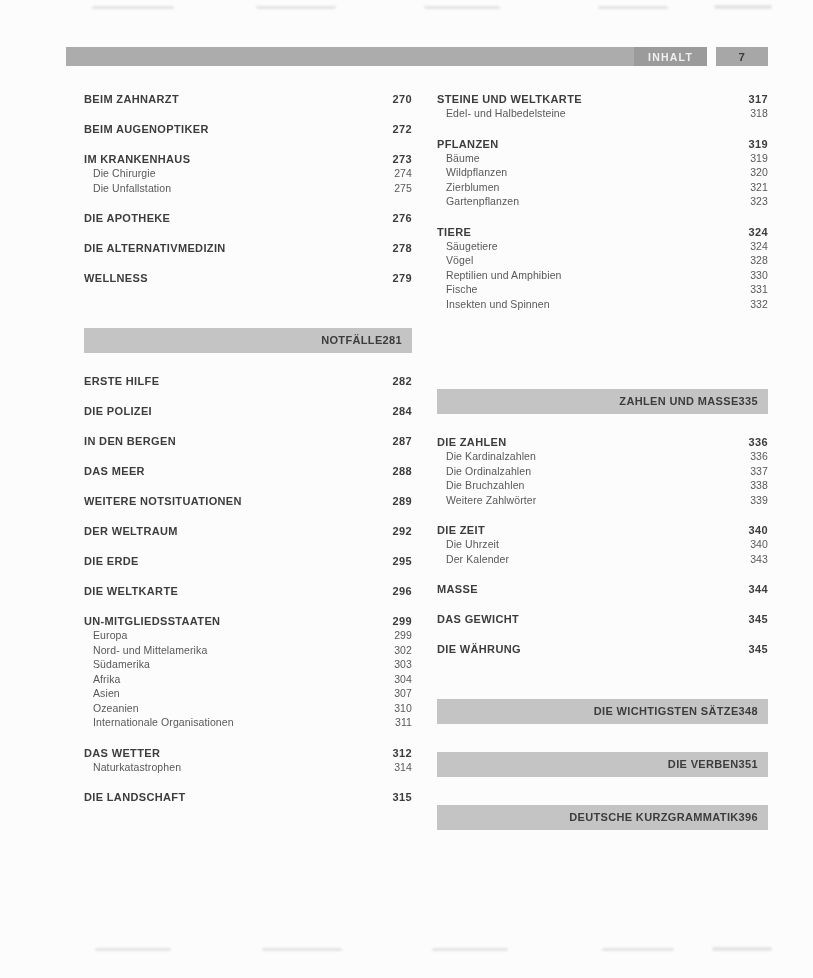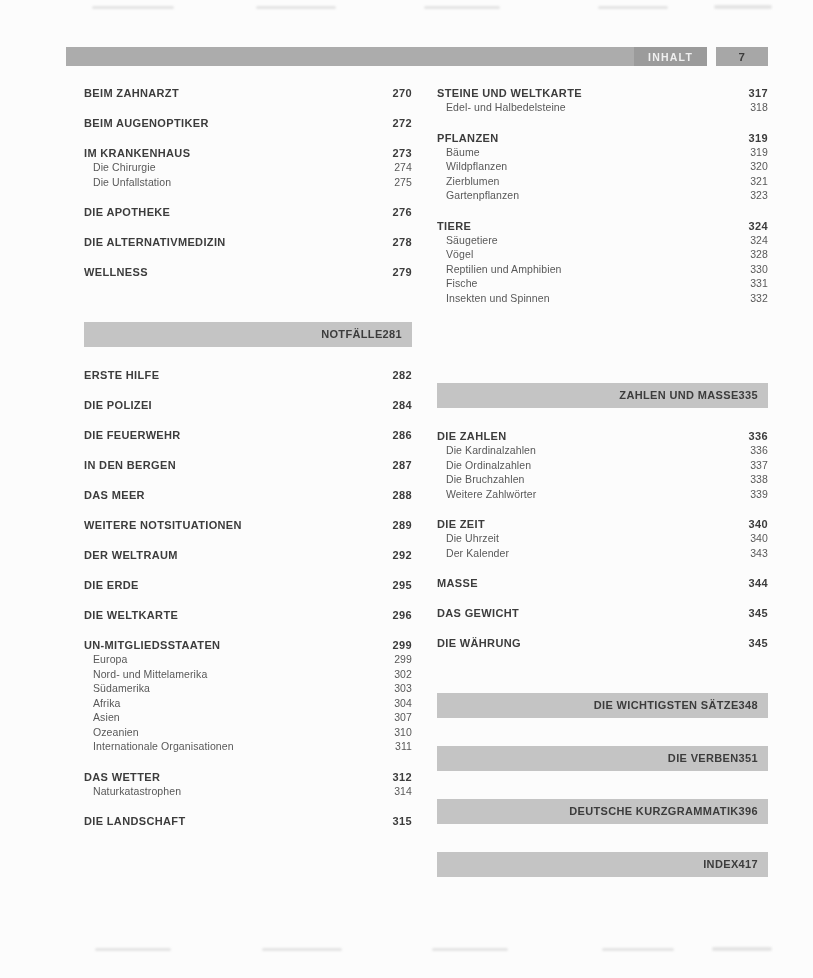--- a/index.html
+++ b/index.html
@@ -30,21 +30,21 @@
     font-size:10.5px;font-weight:bold;letter-spacing:1.2px;
     padding:4px 14px;display:flex;align-items:center;
   }
   .header-pagebox{
     width:52px;margin-left:9px;background:var(--c-pagebox);
     color:var(--c-main);font-weight:bold;font-size:11.5px;
     display:flex;align-items:center;justify-content:center;letter-spacing:.5px;
   }
 
   
-  .content{display:flex;margin:20px 45px 0 84px;gap:25px;}
+  .content{display:flex;margin:26px 45px 0 84px;gap:25px;}
   .col{display:flex;flex-direction:column;}
   .col-left{width:328px;}
   .col-right{width:331px;}
 
   .toc-entry{margin-bottom:16px;}
   .entry-row{display:flex;justify-content:space-between;align-items:baseline;}
   .main-row{
     font-weight:bold;font-size:11px;color:var(--c-main);
     letter-spacing:.35px;line-height:14px;
   }
@@ -140,26 +140,20 @@
           </div>
         </div>
         <div class="toc-entry">
           <div class="entry-row main-row">
             <span class="entry-label">DIE POLIZEI</span>
             <span class="entry-page">284</span>
           </div>
         </div>
         <div class="toc-entry">
           <div class="entry-row main-row">
-            <span class="entry-label">DIE FEUERWEHR</span>
-            <span class="entry-page">286</span>
-          </div>
-        </div>
-        <div class="toc-entry">
-          <div class="entry-row main-row">
             <span class="entry-label">IN DEN BERGEN</span>
             <span class="entry-page">287</span>
           </div>
         </div>
         <div class="toc-entry">
           <div class="entry-row main-row">
             <span class="entry-label">DAS MEER</span>
             <span class="entry-page">288</span>
           </div>
         </div>
@@ -359,24 +353,20 @@
           <span class="sec-label">DIE WICHTIGSTEN SÄTZE</span>
           <span class="sec-page">348</span>
         </div>
         <div class="toc-section">
           <span class="sec-label">DIE VERBEN</span>
           <span class="sec-page">351</span>
         </div>
         <div class="toc-section">
           <span class="sec-label">DEUTSCHE KURZGRAMMATIK</span>
           <span class="sec-page">396</span>
-        </div>
-        <div class="toc-section">
-          <span class="sec-label">INDEX</span>
-          <span class="sec-page">417</span>
         </div>
       </div>
   </div>
 
   <div>
     <div class="artifact" style="top:6px;left:92px;width:82px;height:3px"></div>
     <div class="artifact" style="top:6px;left:256px;width:80px;height:3px"></div>
     <div class="artifact" style="top:6px;left:424px;width:76px;height:3px"></div>
     <div class="artifact" style="top:6px;left:598px;width:70px;height:3px"></div>
     <div class="artifact" style="top:5px;left:714px;width:58px;height:4px"></div>

